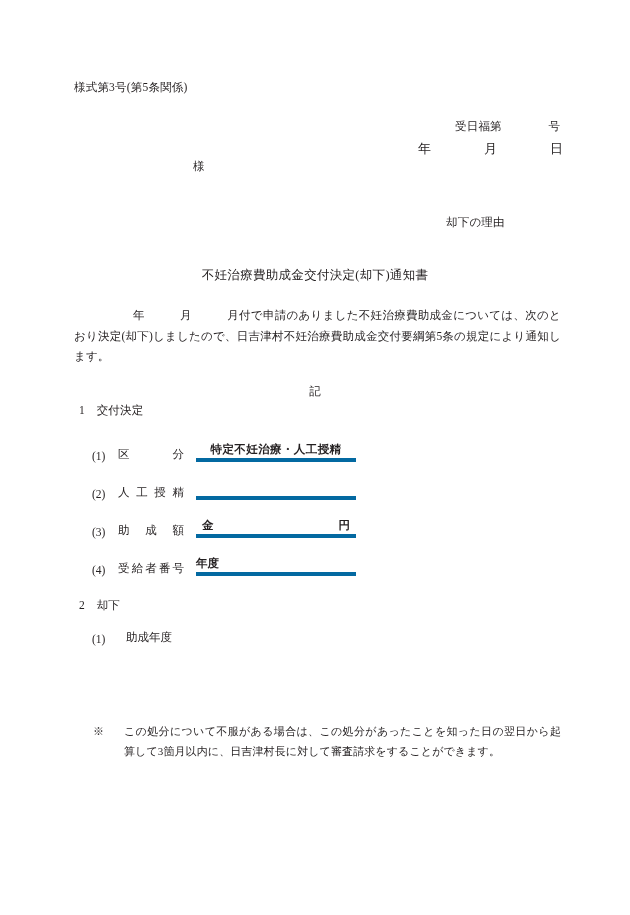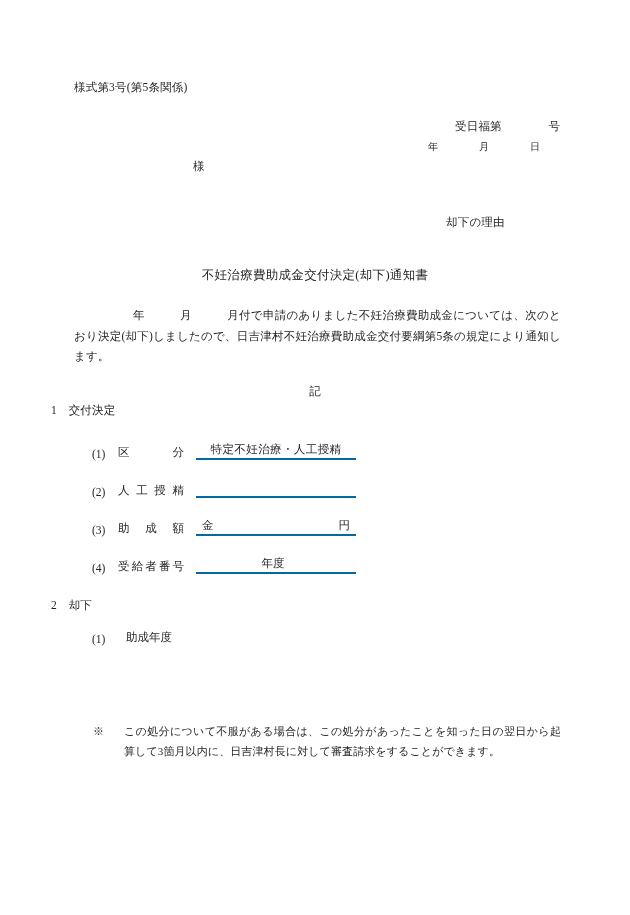--- a/index.html
+++ b/index.html
@@ -40,23 +40,23 @@
     font-size: 11.5px;
   }
 
   
   .receipt-no {
     left: 455px;
     top: 121px;
     font-size: 11.5px;
   }
   .receipt-date {
-    left: 428px;
+    left: 418px;
     top: 142px;
-    font-size: 10px;
+    font-size: 13px;
   }
 
   
   .addressee {
     left: 193px;
     top: 161px;
     font-size: 11.5px;
   }
 
   
@@ -94,21 +94,21 @@
   .ki {
     left: 0;
     top: 386px;
     width: 630px;
     text-align: center;
     font-size: 11.5px;
   }
 
   
   .sec {
-    left: 51px;
+    left: 79px;
     font-size: 11.5px;
   }
   .sec-1 { top: 405px; }
   .sec-2 { top: 600px; }
 
   
   .item {
     position: absolute;
     left: 92px;
     font-size: 11.5px;
@@ -131,45 +131,46 @@
   }
   .item-label.free {
     width: auto;
     text-align-last: left;
     padding-left: 8px;
   }
 
   
   .field {
     display: inline-block;
-    border-bottom: 2px solid #0369a1;
+    border-bottom: 4px solid #0369a1;
     height: 15px;
     position: relative;
     margin-left: 12px;
+    font-weight: bold;
   }
   .field-inner {
     position: absolute;
     left: 0;
     right: 0;
     bottom: 1px;
     display: flex;
     white-space: pre;
     font-size: 11.5px;
   }
   .field-center {
     justify-content: center;
     letter-spacing: 0.4px;
   }
   .field-split {
     justify-content: space-between;
     padding: 0 6px;
     box-sizing: border-box;
   }
   .field-right {
-    justify-content: center;
+    justify-content: flex-start;
     padding-right: 6px;
     box-sizing: border-box;
   }
 
   .item-1 { top: 443px; }
   .item-2 { top: 481px; }
   .item-3 { top: 519px; }
   .item-4 { top: 557px; }
   .item-5 { top: 630px; }
 

